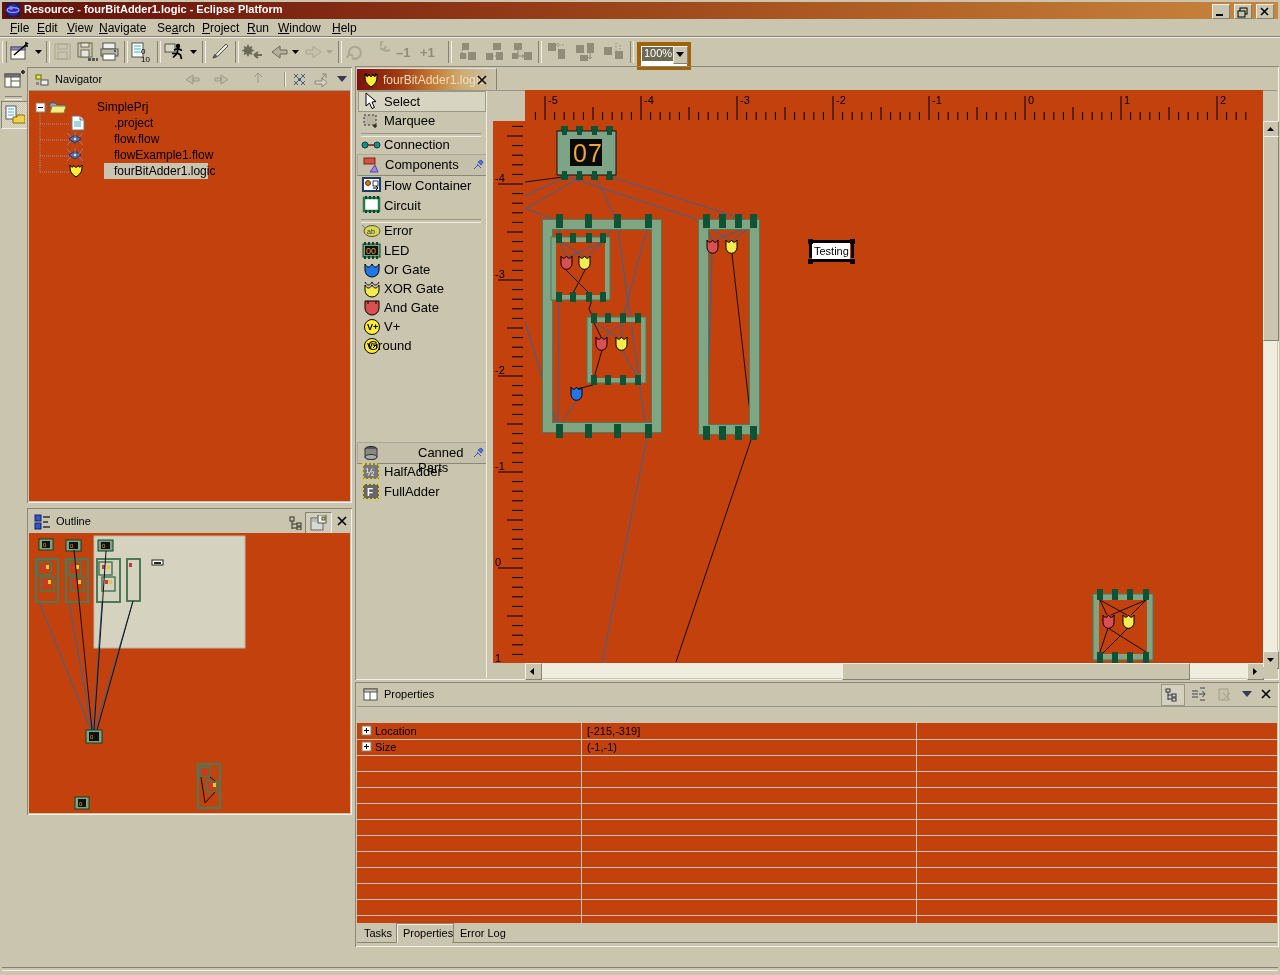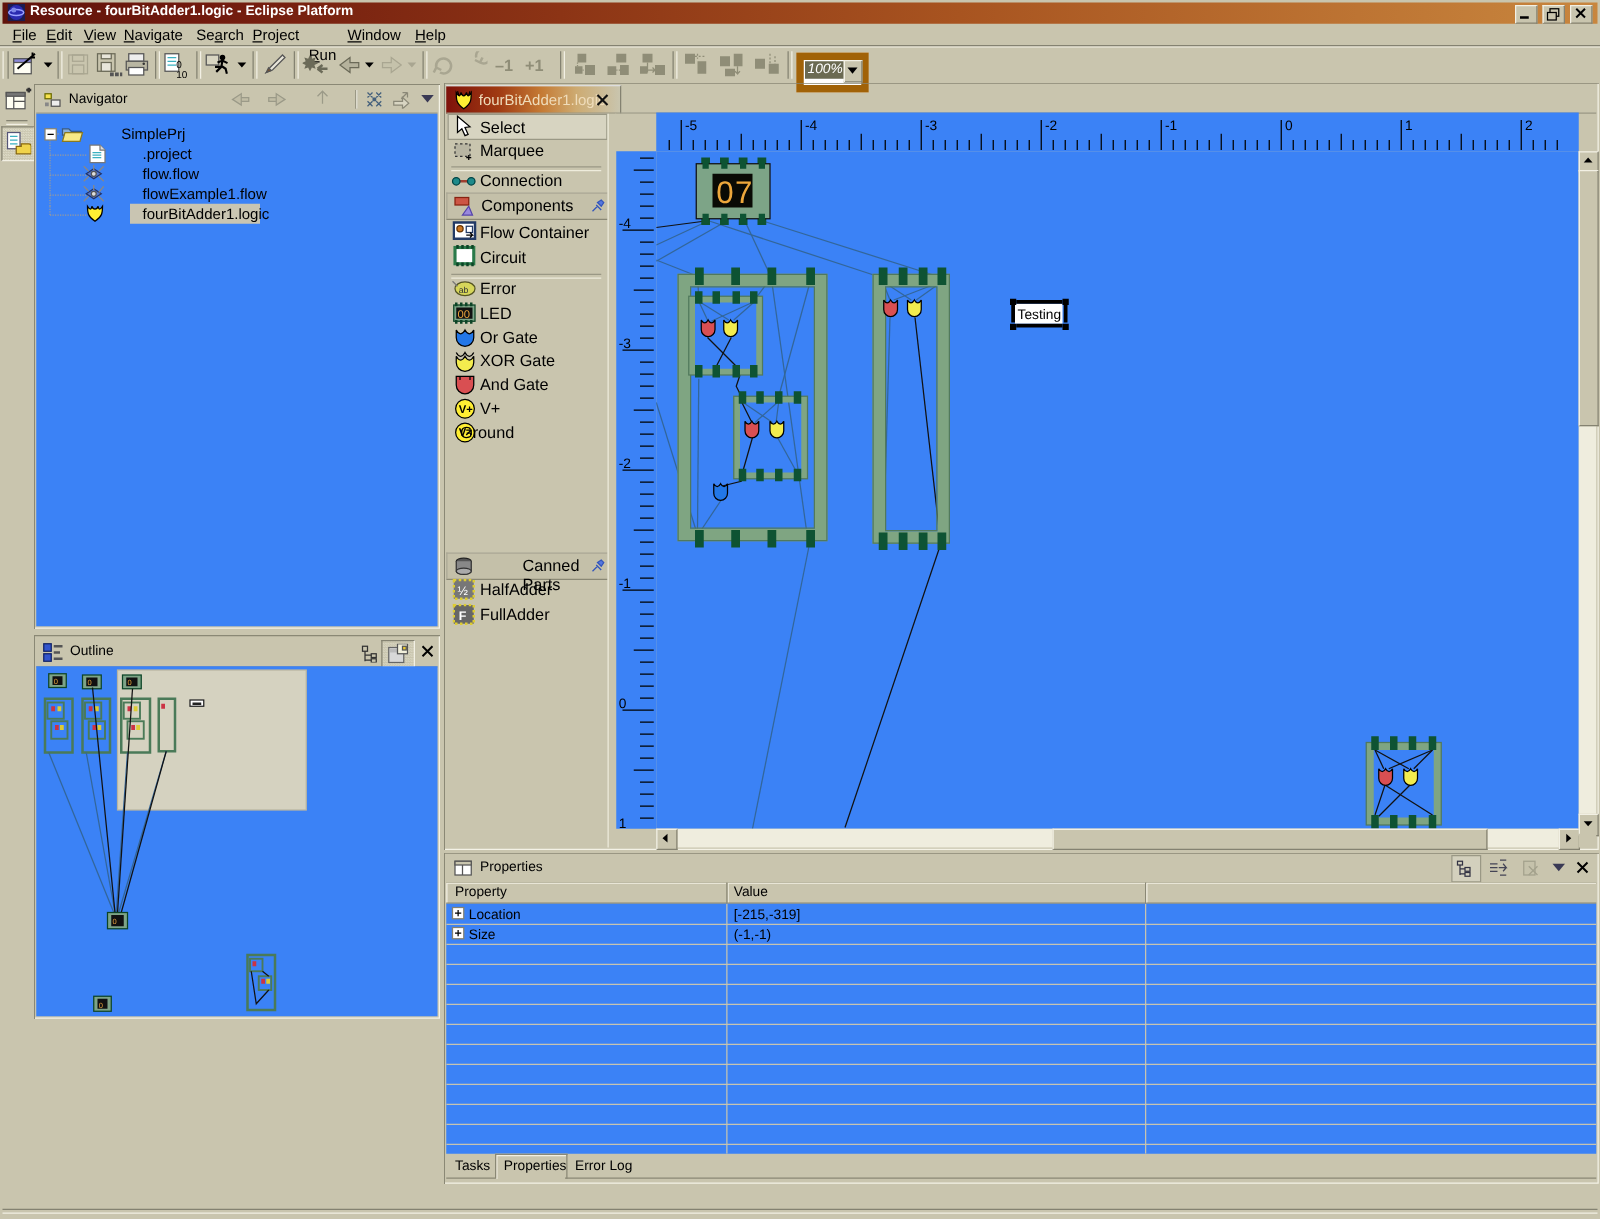--- a/index.html
+++ b/index.html
@@ -4,21 +4,21 @@
 <style>
 html,body{margin:0;padding:0;}
 body{width:1280px;height:975px;position:relative;overflow:hidden;
   font-family:"Liberation Sans",sans-serif;background:#c9c5ae;}
 .abs{position:absolute;}
 
 .sunken{border-top:1px solid #848271;border-left:1px solid #848271;
   border-bottom:1px solid #f2f0e4;border-right:1px solid #f2f0e4;}
 .raised{border-top:1px solid #f2f0e4;border-left:1px solid #f2f0e4;
   border-bottom:1px solid #848271;border-right:1px solid #848271;}
-.white{background:#3b82f6;}
+.white{background:#c2410c;}
 .panelborder{box-shadow:inset 1px 1px 0 #8a8875, inset -1px -1px 0 #f4f2e6;}
 .ttxt{font-size:11px;color:#000;}
 </style>
 </head>
 <body>
 
 <div class="abs" id="titlebar" style="left:2px;top:2px;width:1276px;height:17px;
   background:linear-gradient(90deg,#60130b 0%,#701a0e 12%,#8c3415 35%,#a85420 60%,#bd7433 85%,#c8863e 100%);">
   <div class="abs" style="left:4px;top:1px;width:14px;height:14px;">
     <svg width="14" height="14">
@@ -45,21 +45,21 @@
       </svg></div>
 </div>
 
 <div class="abs" id="menubar" style="left:2px;top:19px;width:1276px;height:16px;font-size:12px;color:#000;">
   <span class="abs" style="left:8px;top:2px;"><u>F</u>ile</span>
   <span class="abs" style="left:35px;top:2px;"><u>E</u>dit</span>
   <span class="abs" style="left:65px;top:2px;"><u>V</u>iew</span>
   <span class="abs" style="left:97px;top:2px;"><u>N</u>avigate</span>
   <span class="abs" style="left:155px;top:2px;">Se<u>a</u>rch</span>
   <span class="abs" style="left:200px;top:2px;"><u>P</u>roject</span>
-  <span class="abs" style="left:245px;top:2px;margin-top:16px;"><u>R</u>un</span>
+  <span class="abs" style="left:245px;top:2px;"><u>R</u>un</span>
   <span class="abs" style="left:276px;top:2px;"><u>W</u>indow</span>
   <span class="abs" style="left:330px;top:2px;"><u>H</u>elp</span>
 </div>
 
 <div class="abs" id="toolbar" style="left:0px;top:36px;width:1280px;height:29px;
   border-top:1px solid #848271;box-shadow:0 1px 0 #f2f0e4 inset;">
   <div class="abs" style="left:2px;top:4px;width:3px;height:22px;border-left:1px solid #f2f0e4;border-right:1px solid #848271;"></div>
 
   <svg class="abs" style="left:10px;top:4px;" width="22" height="22">
     <rect x="1" y="6" width="14" height="12" fill="#fffef4" stroke="#555"></rect>
@@ -202,21 +202,21 @@
     </svg>
   <svg class="abs" style="left:602px;top:4px;" width="26" height="22">
       <g fill="#8f8d77">
         <rect x="2" y="6" width="8" height="8"></rect>
         <rect x="13" y="10" width="8" height="8"></rect>
       </g>
       <path d="M14 2 v8 M18 4 v8" stroke="#8f8d77" stroke-dasharray="1.5,1.5" fill="none"></path>
     </svg>
   <div class="abs" style="left:630px;top:4px;width:2px;height:22px;border-left:1px solid #848271;border-right:1px solid #f2f0e4;"></div>
 
-  <div class="abs" style="left:637px;top:5px;width:46px;height:20px;border:6px solid #a16207;background:#fff;font-style:italic;">
+  <div class="abs" style="left:637px;top:5px;width:46px;height:20px;border:4px solid #a16207;background:#fff;">
     <div class="abs" style="left:1px;top:1px;width:29px;height:14px;background:#6b6a52;color:#fff;font-size:11px;padding-left:2px;">100%</div>
     <div class="abs raised" style="left:32px;top:0px;width:13px;height:16px;background:#c9c5ae;">
       <svg width="12" height="14">
           <path d="M2 5 H10 L6 10 z" fill="#000"></path>
         </svg>
     </div>
   </div>
 </div>
 
 <div class="abs" id="perspbar" style="left:0px;top:65px;width:27px;height:882px;">
@@ -1009,29 +1009,20 @@
         </g>
     </svg>
     <svg class="abs" style="left:884px;top:6px;" width="13" height="9">
         <path d="M1 1 H11 L6 7 z" fill="#3a3a55"></path>
       </svg>
     <svg class="abs" style="left:902px;top:3px;" width="15" height="15">
         <path d="M3 3 L11 11 M11 3 L3 11" stroke="#000" stroke-width="1.6"></path>
       </svg>
   </div>
 
-  <div class="abs" style="left:2px;top:24px;width:920px;height:17px;background:#c9c5ae;font-size:11px;">
-    <div class="abs" style="left:0;top:0;width:224px;height:16px;border-right:1px solid #8a8875;border-bottom:1px solid #8a8875;box-shadow:inset 1px 1px 0 #f2f0e4;">
-        <span class="abs" style="left:7px;top:2px;">Property</span>
-      </div>
-    <div class="abs" style="left:225px;top:0;width:334px;height:16px;border-right:1px solid #8a8875;border-bottom:1px solid #8a8875;box-shadow:inset 1px 1px 0 #f2f0e4;">
-        <span class="abs" style="left:5px;top:2px;">Value</span>
-      </div>
-    <div class="abs" style="left:560px;top:0;width:360px;height:16px;border-bottom:1px solid #8a8875;box-shadow:inset 1px 1px 0 #f2f0e4;"></div>
-  </div>
 
   <div class="abs white" style="left:2px;top:41px;width:920px;height:200px;font-size:11px;">
     <svg class="abs" style="left:0;top:0;" width="920" height="200">
       <g stroke="#c6c3b0">
         <line x1="0" y1="16.5" x2="920" y2="16.5"></line>
           <line x1="0" y1="32.5" x2="920" y2="32.5"></line>
         <line x1="0" y1="48.5" x2="920" y2="48.5"></line>
           <line x1="0" y1="64.5" x2="920" y2="64.5"></line>
         <line x1="0" y1="80.5" x2="920" y2="80.5"></line>
           <line x1="0" y1="96.5" x2="920" y2="96.5"></line>

